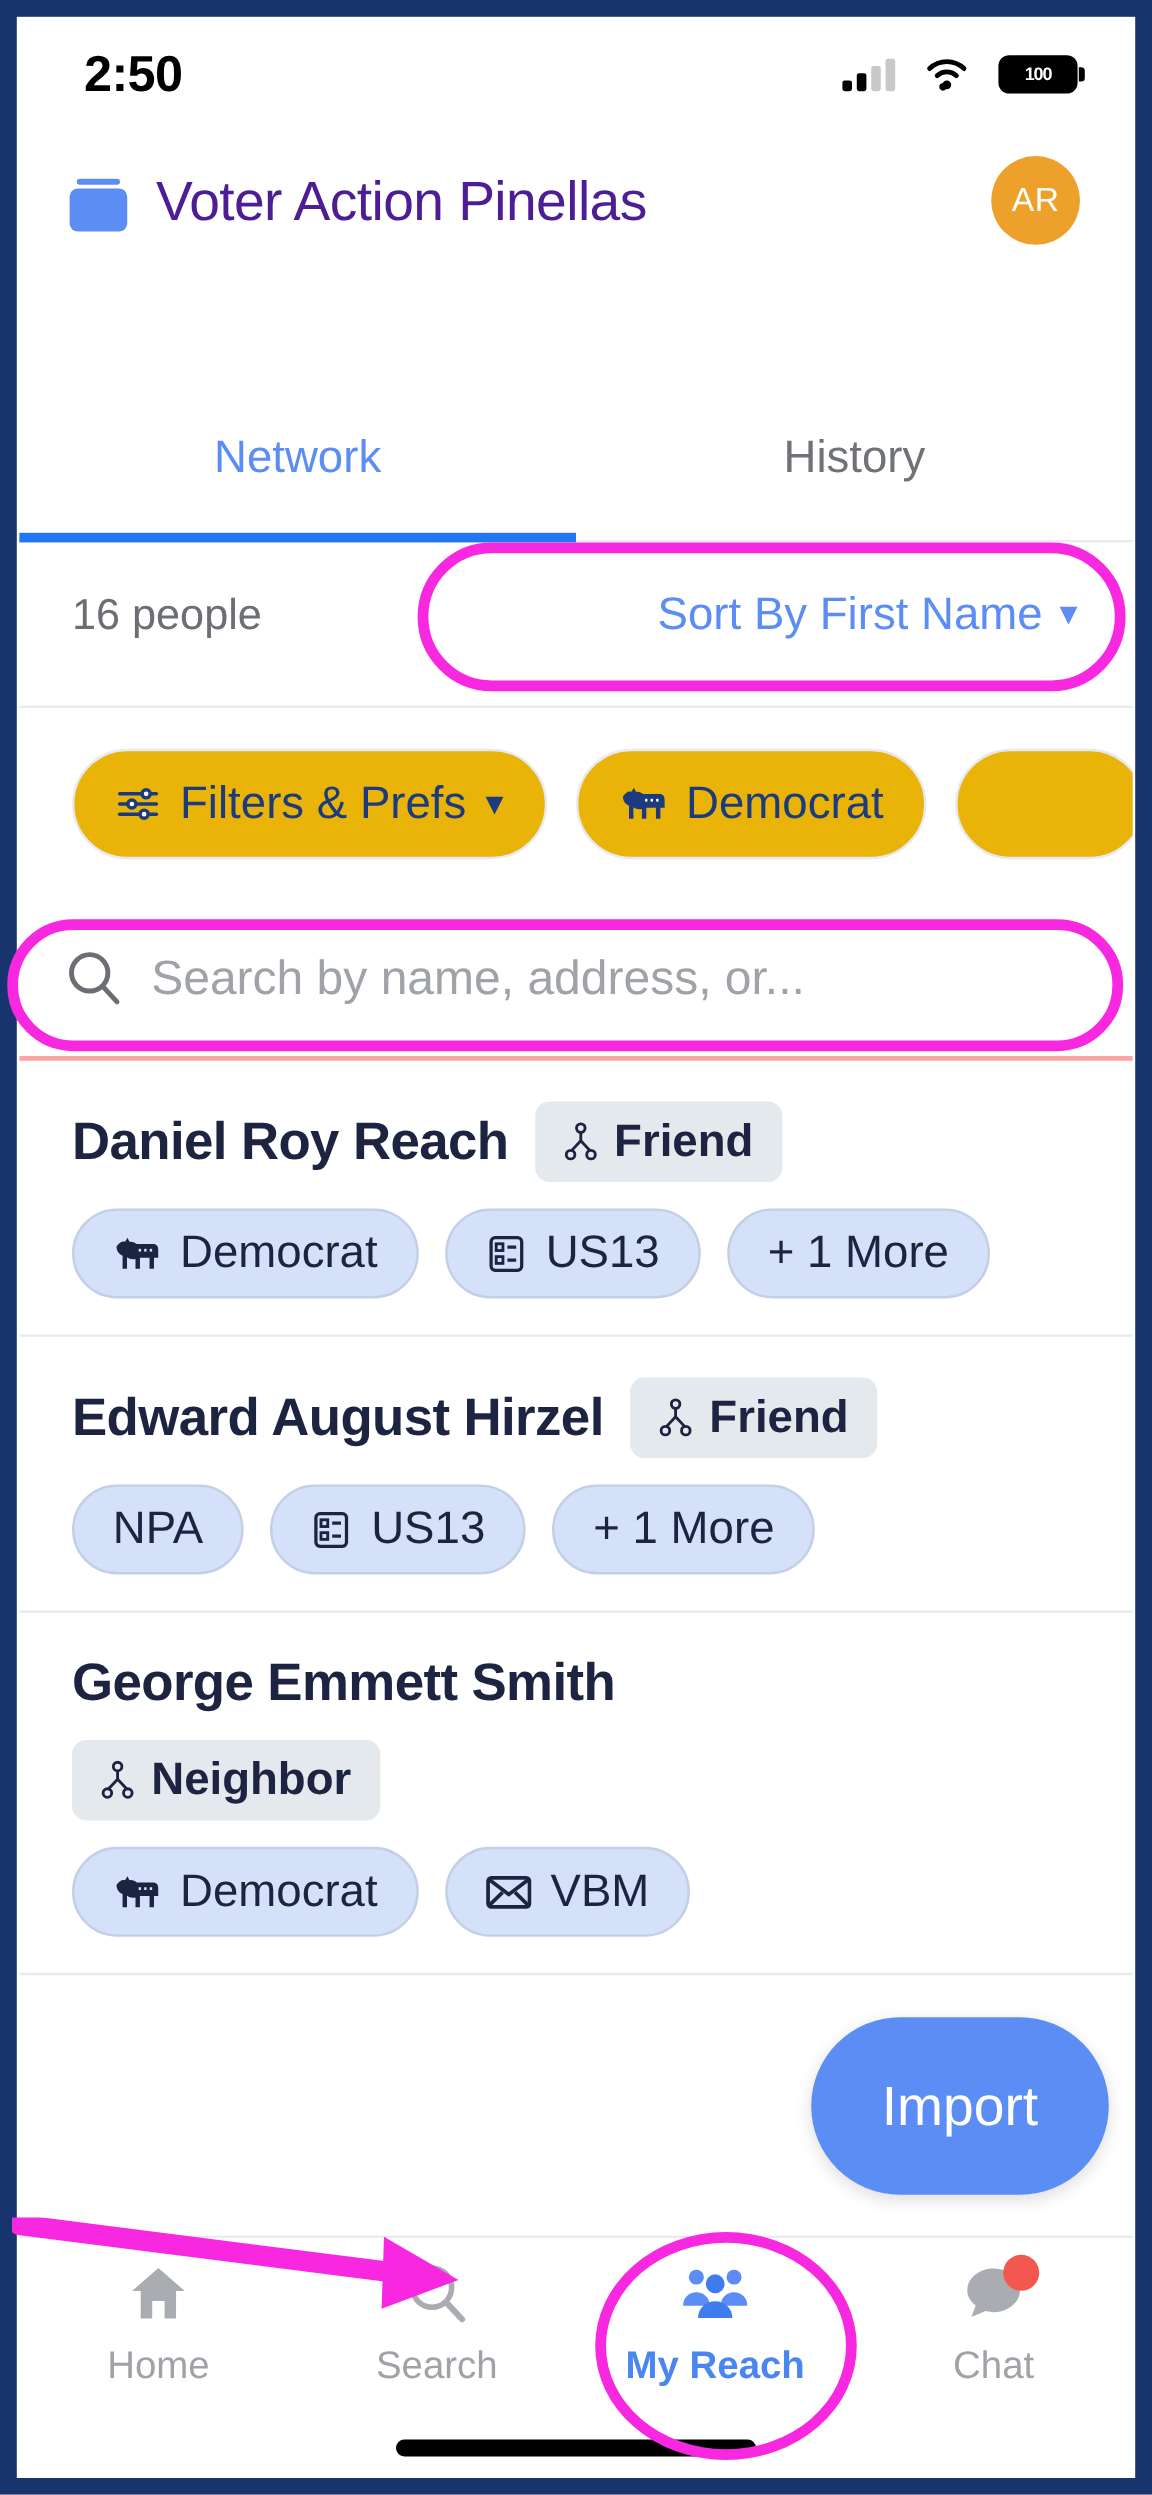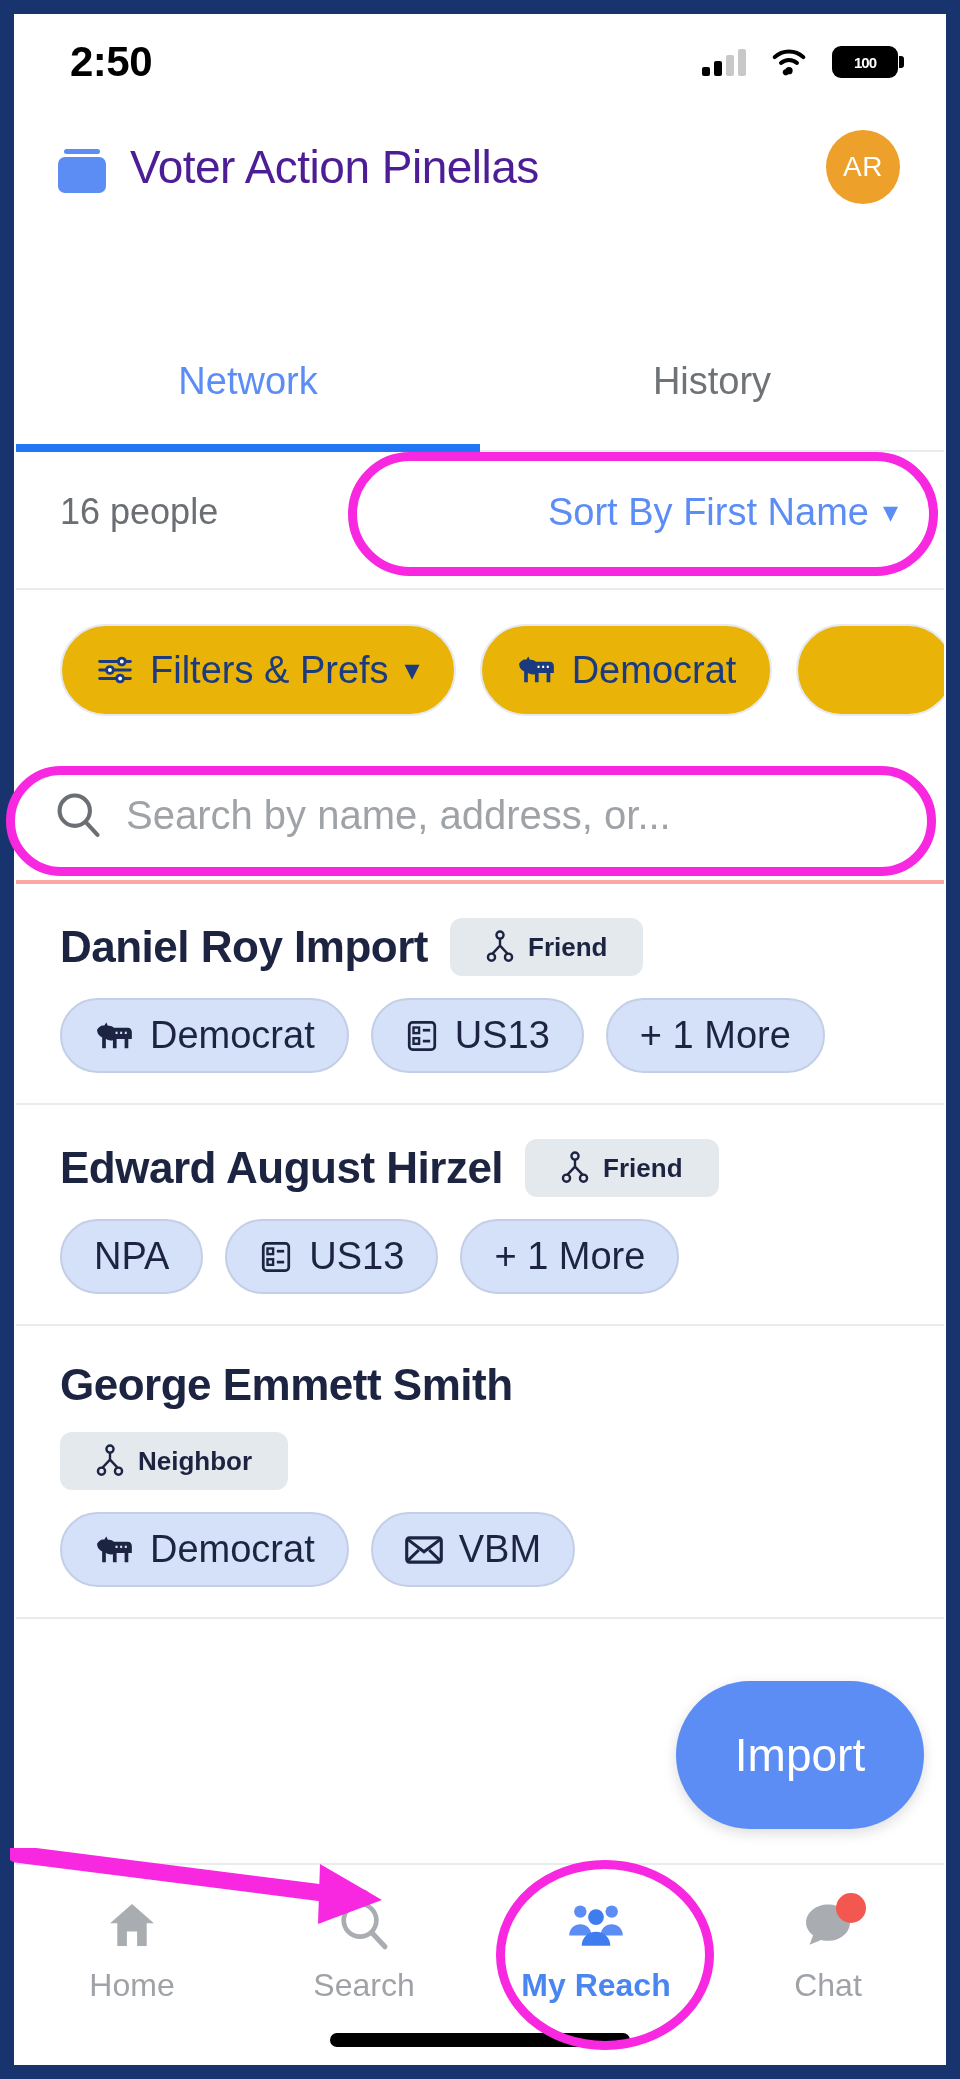--- a/index.html
+++ b/index.html
@@ -159,21 +159,21 @@
     display:flex; align-items:center; flex-wrap: wrap; gap: 22px;
     margin-bottom: 22px;
   }
   .person-name {
     font-size: 44px; font-weight: bold; color: #1d2442;
     letter-spacing: -0.5px;
   }
   .rel-badge {
     display:flex; align-items:center; gap: 14px;
     background: #e4e9ee; border-radius: 12px;
-    padding: 12px 36px; font-size: 26px; color: #1d2442;
+    padding: 12px 24px; font-size: 38px; color: #1d2442;
     font-weight: bold;
   }
   .tag-row { display:flex; flex-wrap: wrap; gap: 22px; }
   .tag {
     display:flex; align-items:center; gap: 16px;
     background: #d5e0f9; border: 2px solid #c3cfe6;
     border-radius: 44px; padding: 14px 32px;
     font-size: 38px; color: #1d2442;
   }
 
@@ -186,21 +186,21 @@
     color: #fff; font-size: 46px;
     box-shadow: 0 4px 14px rgba(0,0,0,0.14);
     z-index: 6;
   }
 
   
   .bottom-nav {
     position: absolute; left: 0; bottom: 0;
     width: 928px; height: 200px;
     background: #fff; border-top: 2px solid #e8ecef;
-    display: flex; align-items: flex-start; padding-top: 32px;
+    display: flex; align-items: flex-start; padding-top: 18px;
   }
   .nav-item {
     flex:1; display:flex; flex-direction:column; align-items:center; gap: 14px;
     position: relative;
   }
   .nav-label { font-size: 32px; color: #9fa3a8; }
   .nav-item.active .nav-label { color: #4a86f0; font-weight: bold; }
   .home-indicator {
     position: absolute; left: 50%; transform: translateX(-50%);
     bottom: 16px; width: 300px; height: 14px;
@@ -307,21 +307,21 @@
         <circle cx="10.5" cy="10" r="7" fill="none" stroke="#6b6f73" stroke-width="1.9"></circle>
         <line x1="15.6" y1="15.3" x2="21" y2="21.2" stroke="#6b6f73" stroke-width="1.9" stroke-linecap="round"></line>
       </svg>
       <span class="search-placeholder">Search by name, address, or...</span>
     </div>
 
     <div class="list">
 
       <div class="card">
         <div class="card-head">
-          <span class="person-name">Daniel Roy Import</span>
+          <span class="person-name">Daniel Roy Reach</span>
           <span class="rel-badge">
             <svg width="28" height="34" viewBox="0 0 16 20">
               <circle cx="8" cy="3" r="2.1" fill="none" stroke="#1d2442" stroke-width="1.4"></circle>
               <circle cx="3" cy="16" r="2.1" fill="none" stroke="#1d2442" stroke-width="1.4"></circle>
               <circle cx="13" cy="16" r="2.1" fill="none" stroke="#1d2442" stroke-width="1.4"></circle>
               <path d="M8 5.2v4M8 9.2L3.6 13.9M8 9.2l4.4 4.7" stroke="#1d2442" stroke-width="1.4" fill="none"></path>
             </svg>
             <span>Friend</span>
           </span>
         </div>

